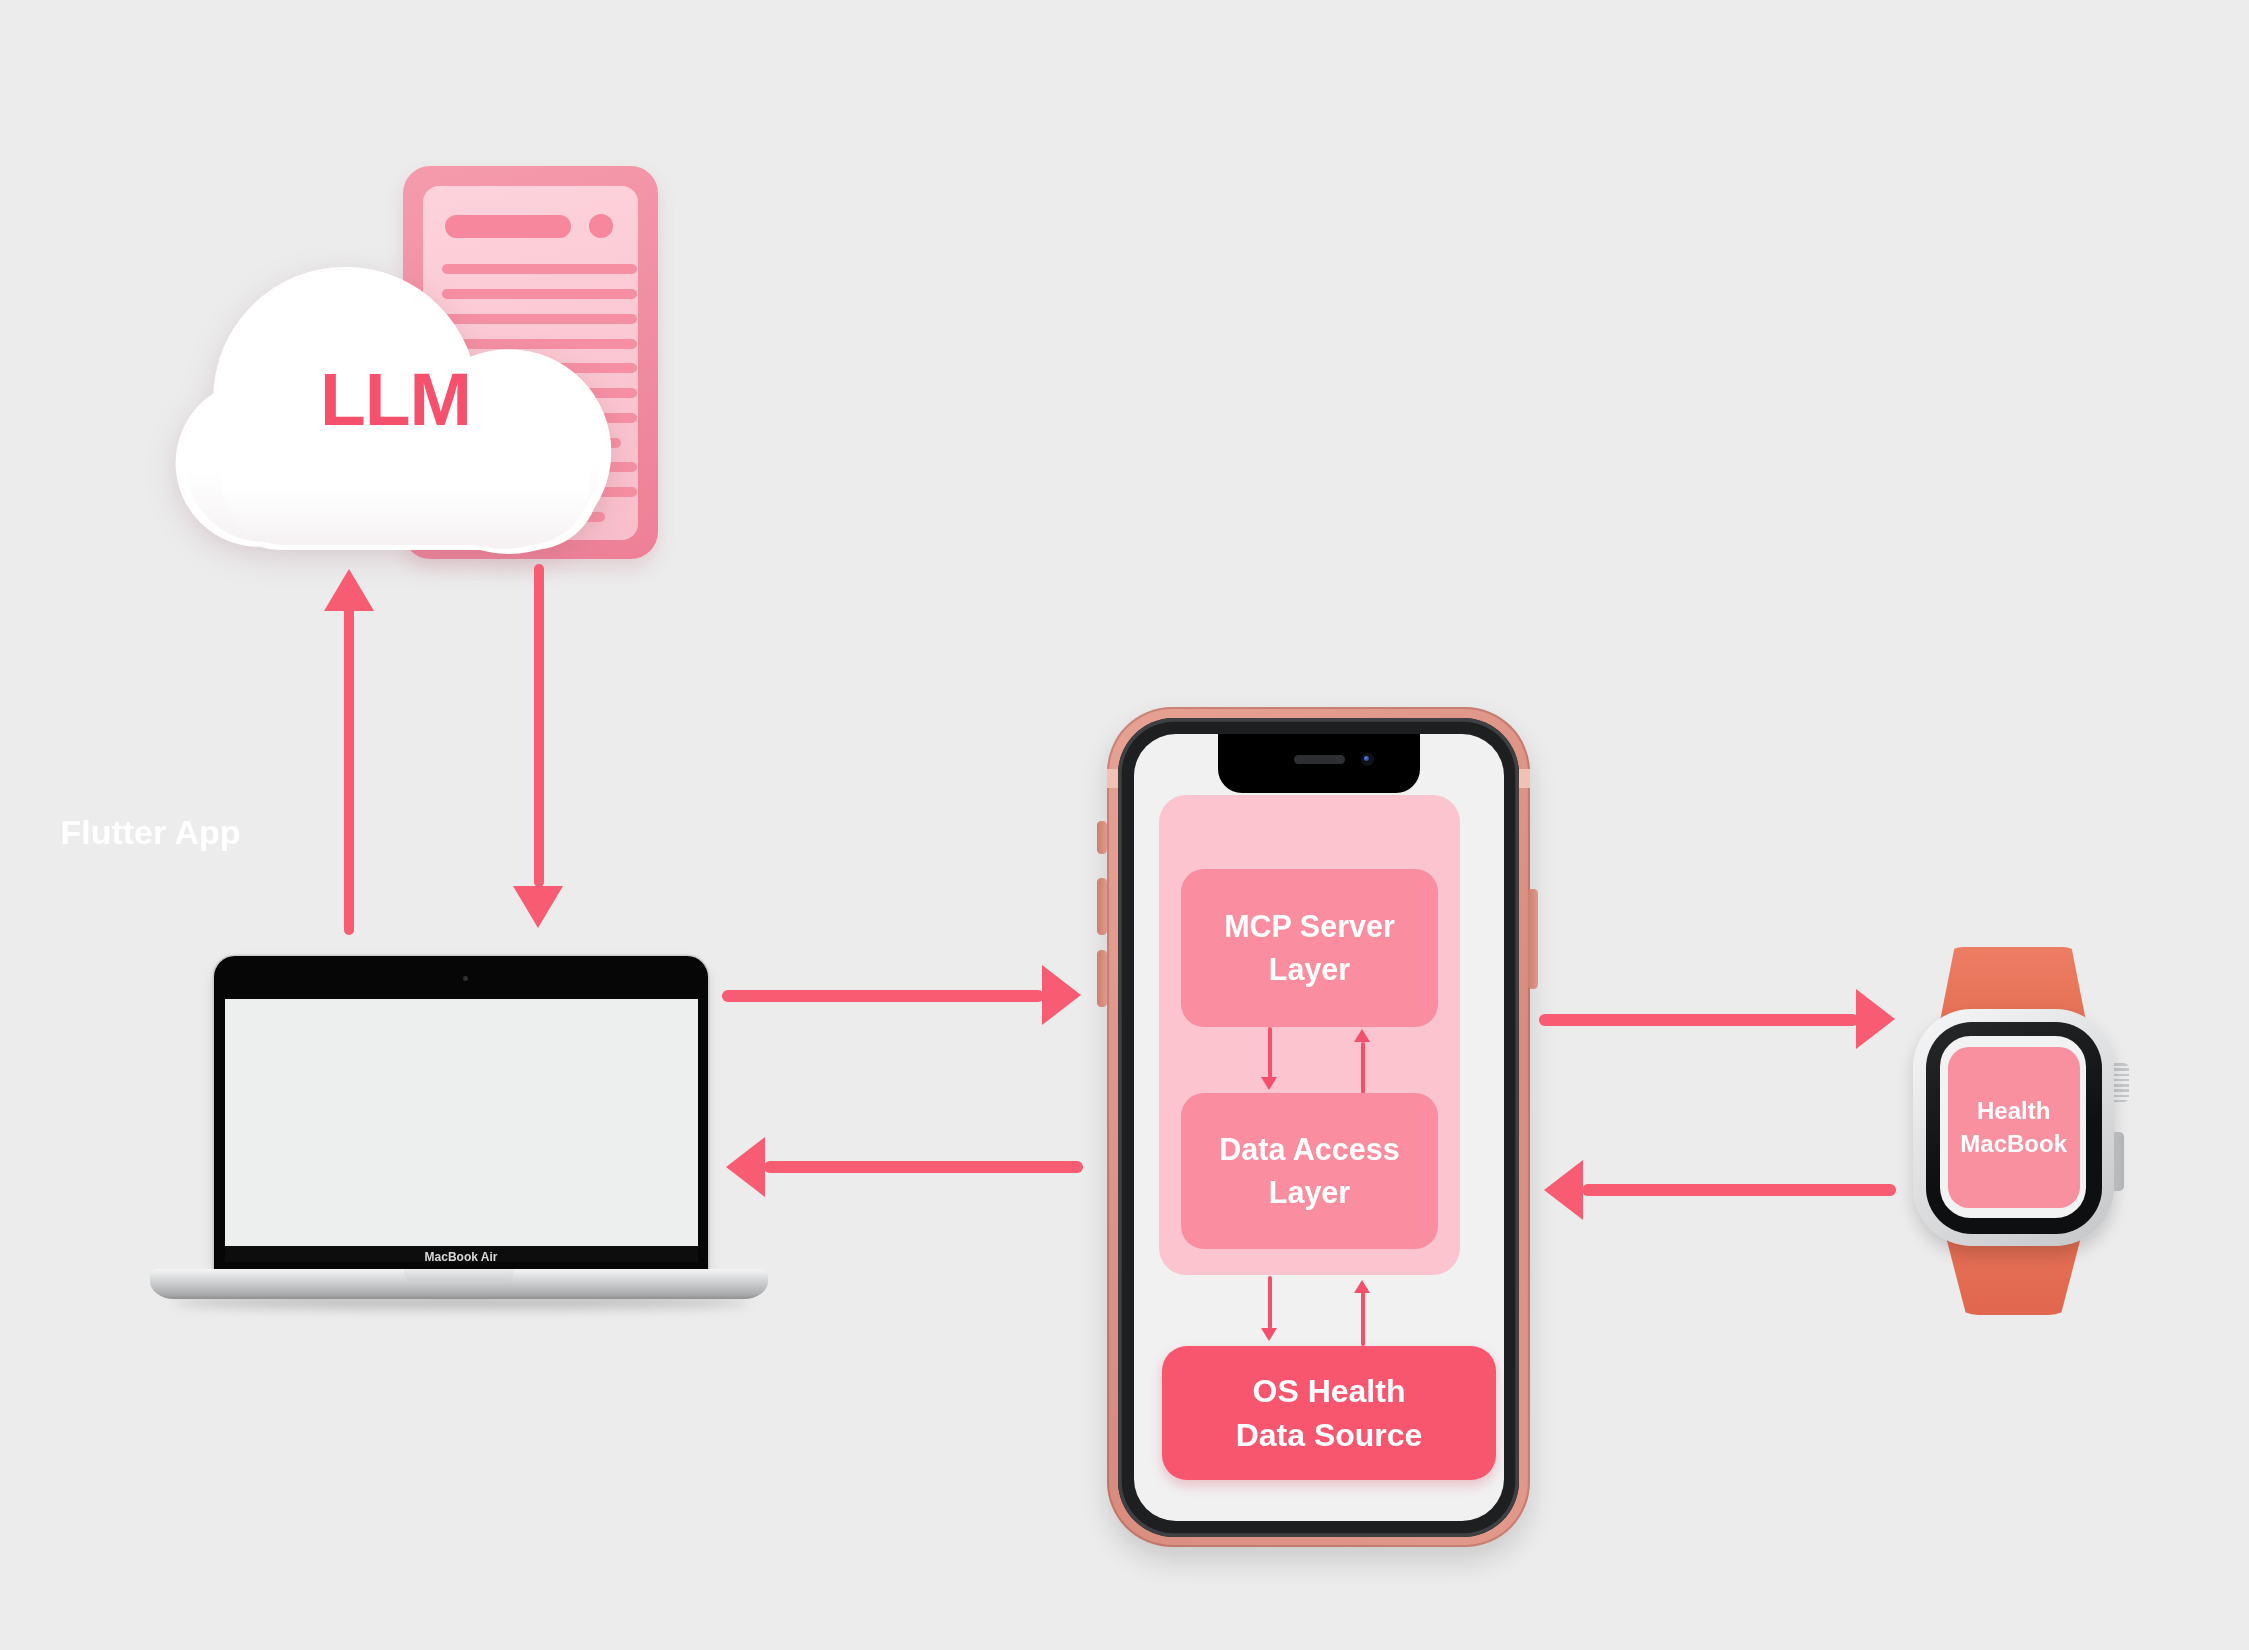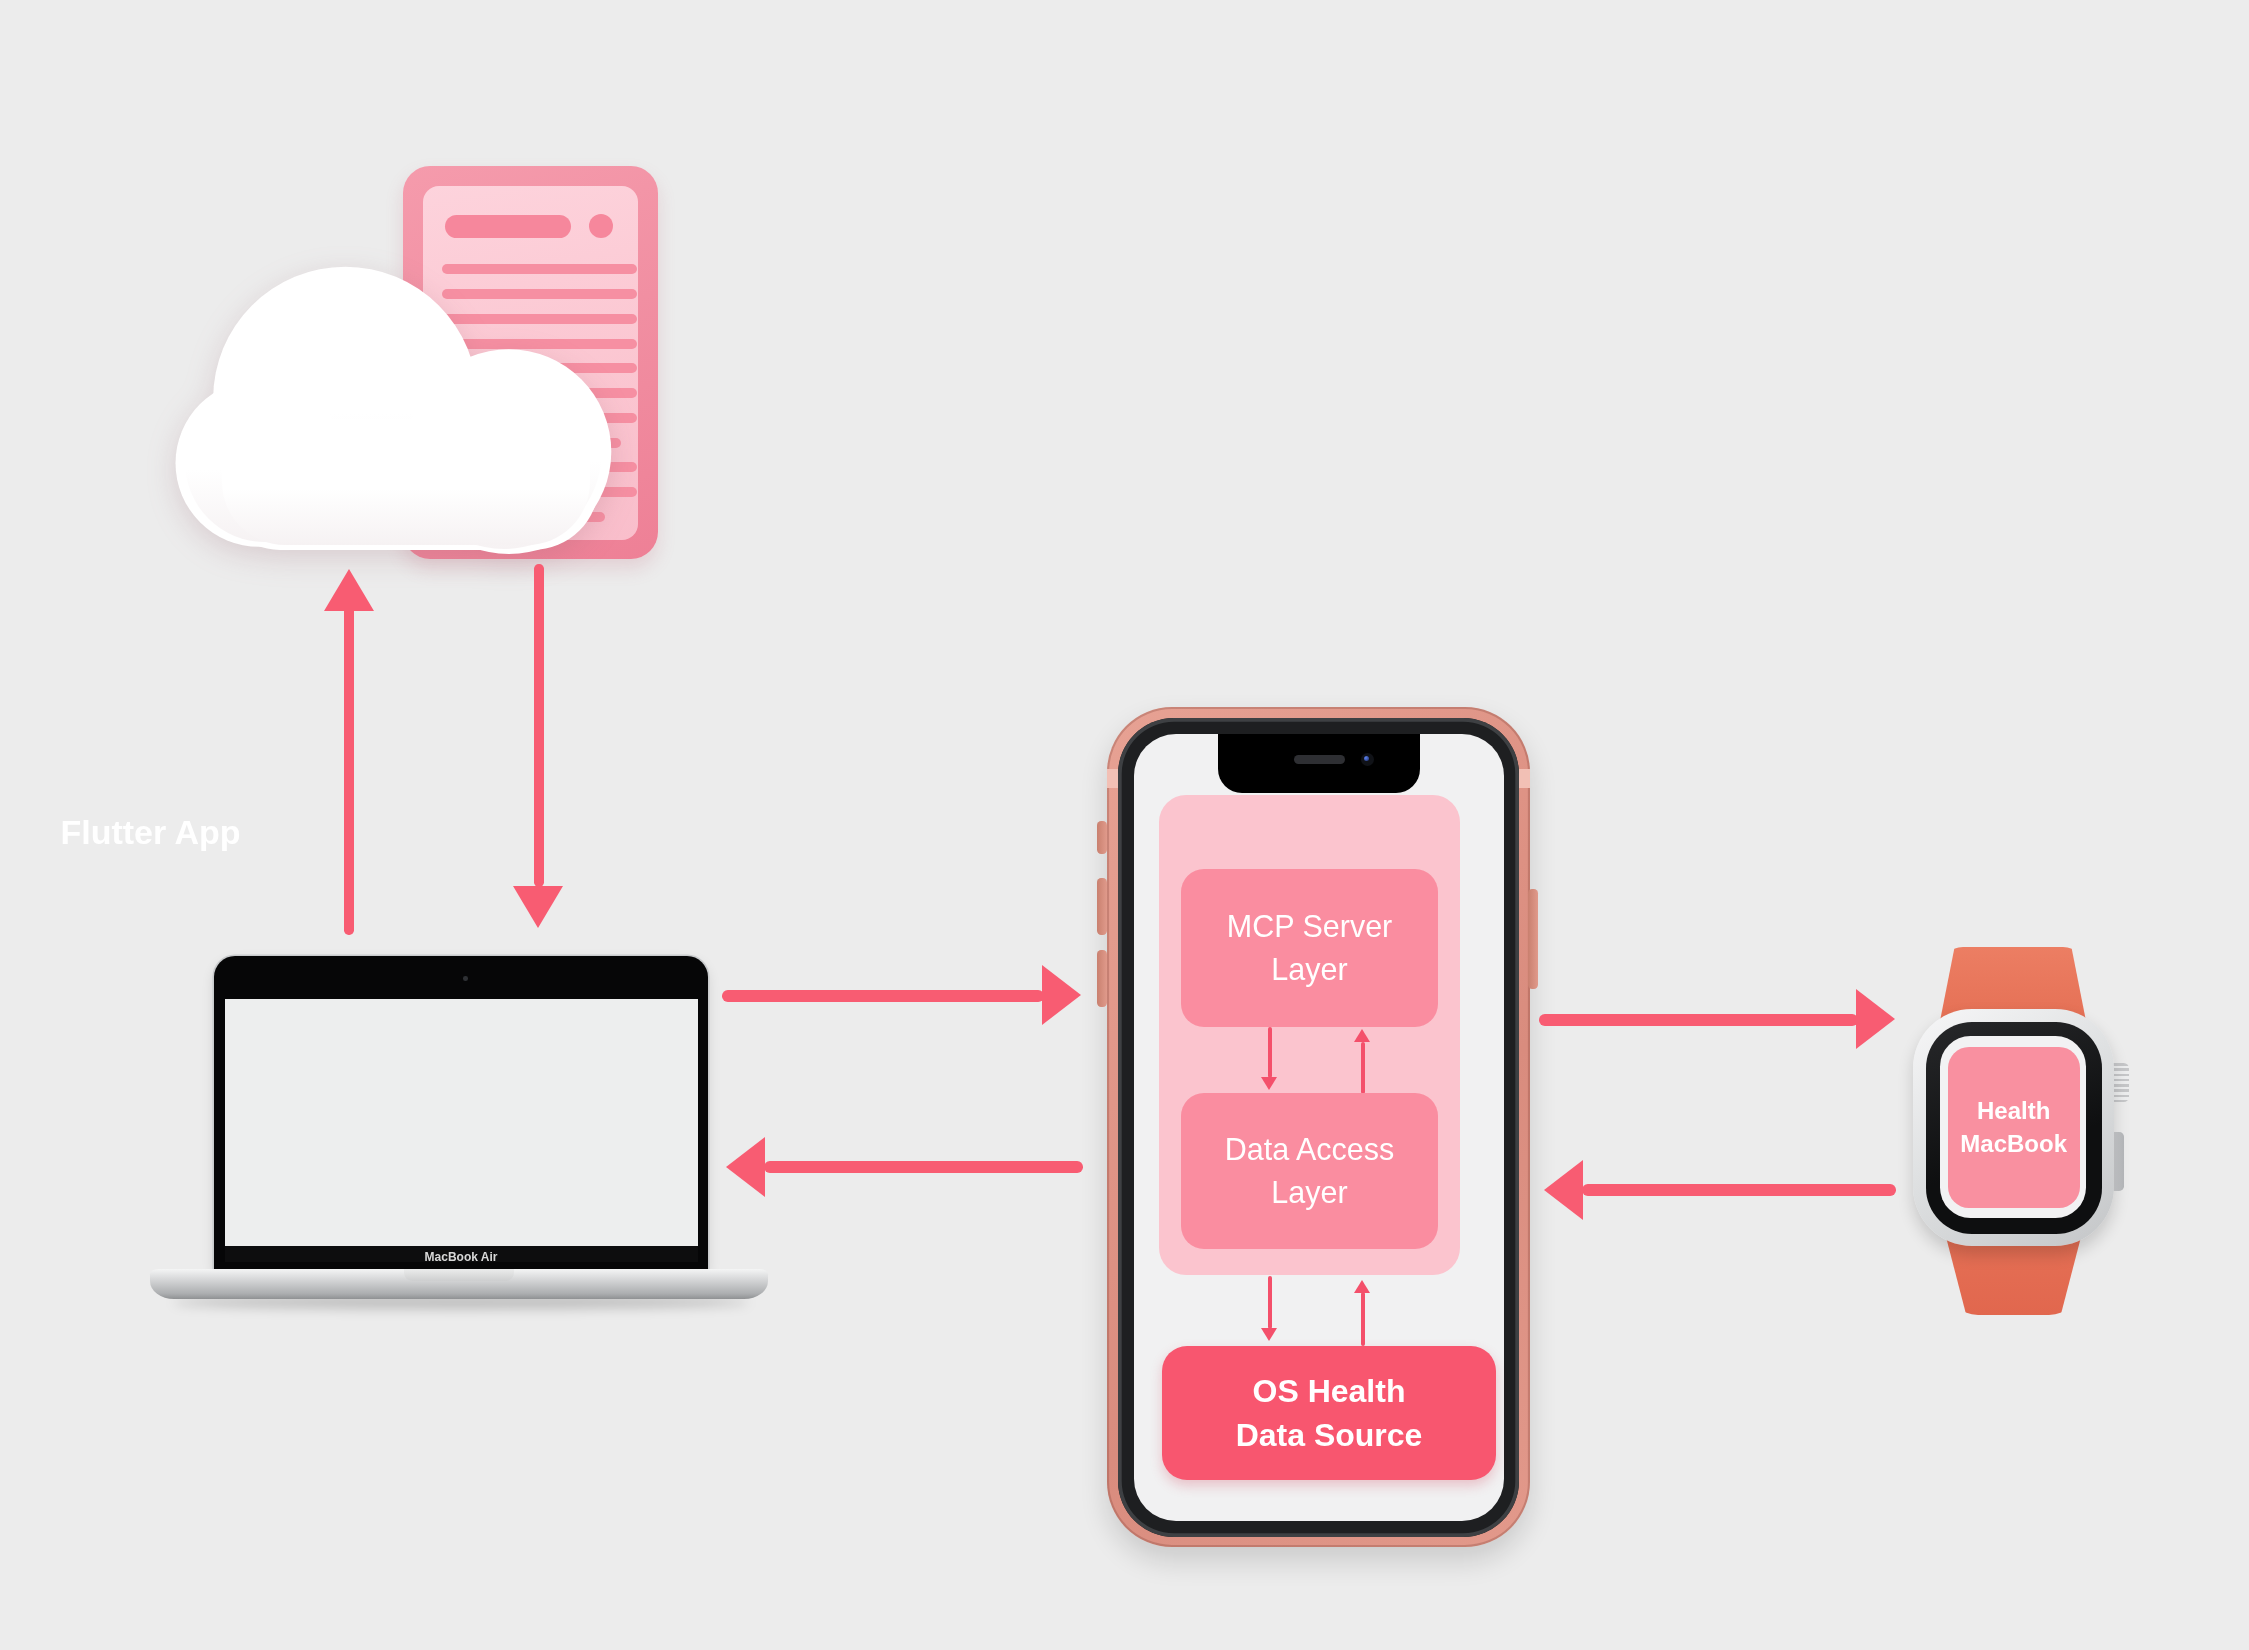--- a/index.html
+++ b/index.html
@@ -73,21 +73,21 @@
   .ip-speaker{left:76px;top:21px;width:51px;height:9.5px;border-radius:4.7px;background:#2E2F33;}
   .ip-camera{left:143px;top:19px;width:13.7px;height:13.7px;border-radius:50%;background:#101217;}
   .ip-camera::after{content:"";position:absolute;left:3.7px;top:3.2px;width:5.3px;height:5.3px;border-radius:50%;
     background:radial-gradient(circle at 35% 35%,#5E84F0,#1B2A66);}
   .ip-ant{width:10.5px;height:19px;background:#F2C0B5;}
   .ip-btn{background:linear-gradient(90deg,#C9806F,#E09A8B);border-radius:4.2px;}
 
   .flutter-box{left:1159px;top:795px;width:301px;height:480px;border-radius:27px;background:#FBC4CE;}
   .flutter-title{left:0;top:813px;width:301px;text-align:center;color:#fff;font-weight:bold;font-size:34px;}
   .p-box{border-radius:23px;background:#FA8DA0;display:flex;flex-direction:column;
-    align-items:center;justify-content:center;color:#fff;font-weight:normal;font-size:30.5px;line-height:43px;}
+    align-items:center;justify-content:center;color:#fff;font-weight:bold;font-size:30.5px;line-height:43px;}
   .mcp-server-box{left:1181px;top:869px;width:257px;height:158px;}
   .data-access-box{left:1181px;top:1093px;width:257px;height:156px;}
   .os-box{left:1162px;top:1346px;width:334px;height:134px;border-radius:25px;background:#F8566F;
     display:flex;flex-direction:column;align-items:center;justify-content:center;
     color:#fff;font-weight:bold;font-size:32px;line-height:44px;box-shadow:0 5.3px 11.6px rgba(210,60,85,.25);}
 
   
   .w-band-top{left:1940px;top:947px;width:146px;height:74px;
     background:linear-gradient(180deg,#EC7E63,#E57055);
     clip-path:polygon(10% 0,90% 0,100% 100%,0 100%);border-radius:23px 23px 0 0;}
@@ -138,20 +138,21 @@
         <div class="cl-base"></div>
     </div>
     <div class="cloud-shape main">
       <div class="cl-big"></div>
         <div class="cl-left"></div>
         <div class="cl-right"></div>
         <div class="cl-base"></div>
     </div>
   </div>
   <div class="cloud-text">
+    <div style="position:relative;">LLM</div>
   </div>
 
   <div>
     <div class="shaft-v" style="left:344px;top:605px;height:330px;"></div>
     <div class="head up" style="left:324px;top:569px;"></div>
   </div>
   <div>
     <div class="shaft-v" style="left:534px;top:564px;height:323px;"></div>
     <div class="head down" style="left:513px;top:886px;"></div>
   </div>

